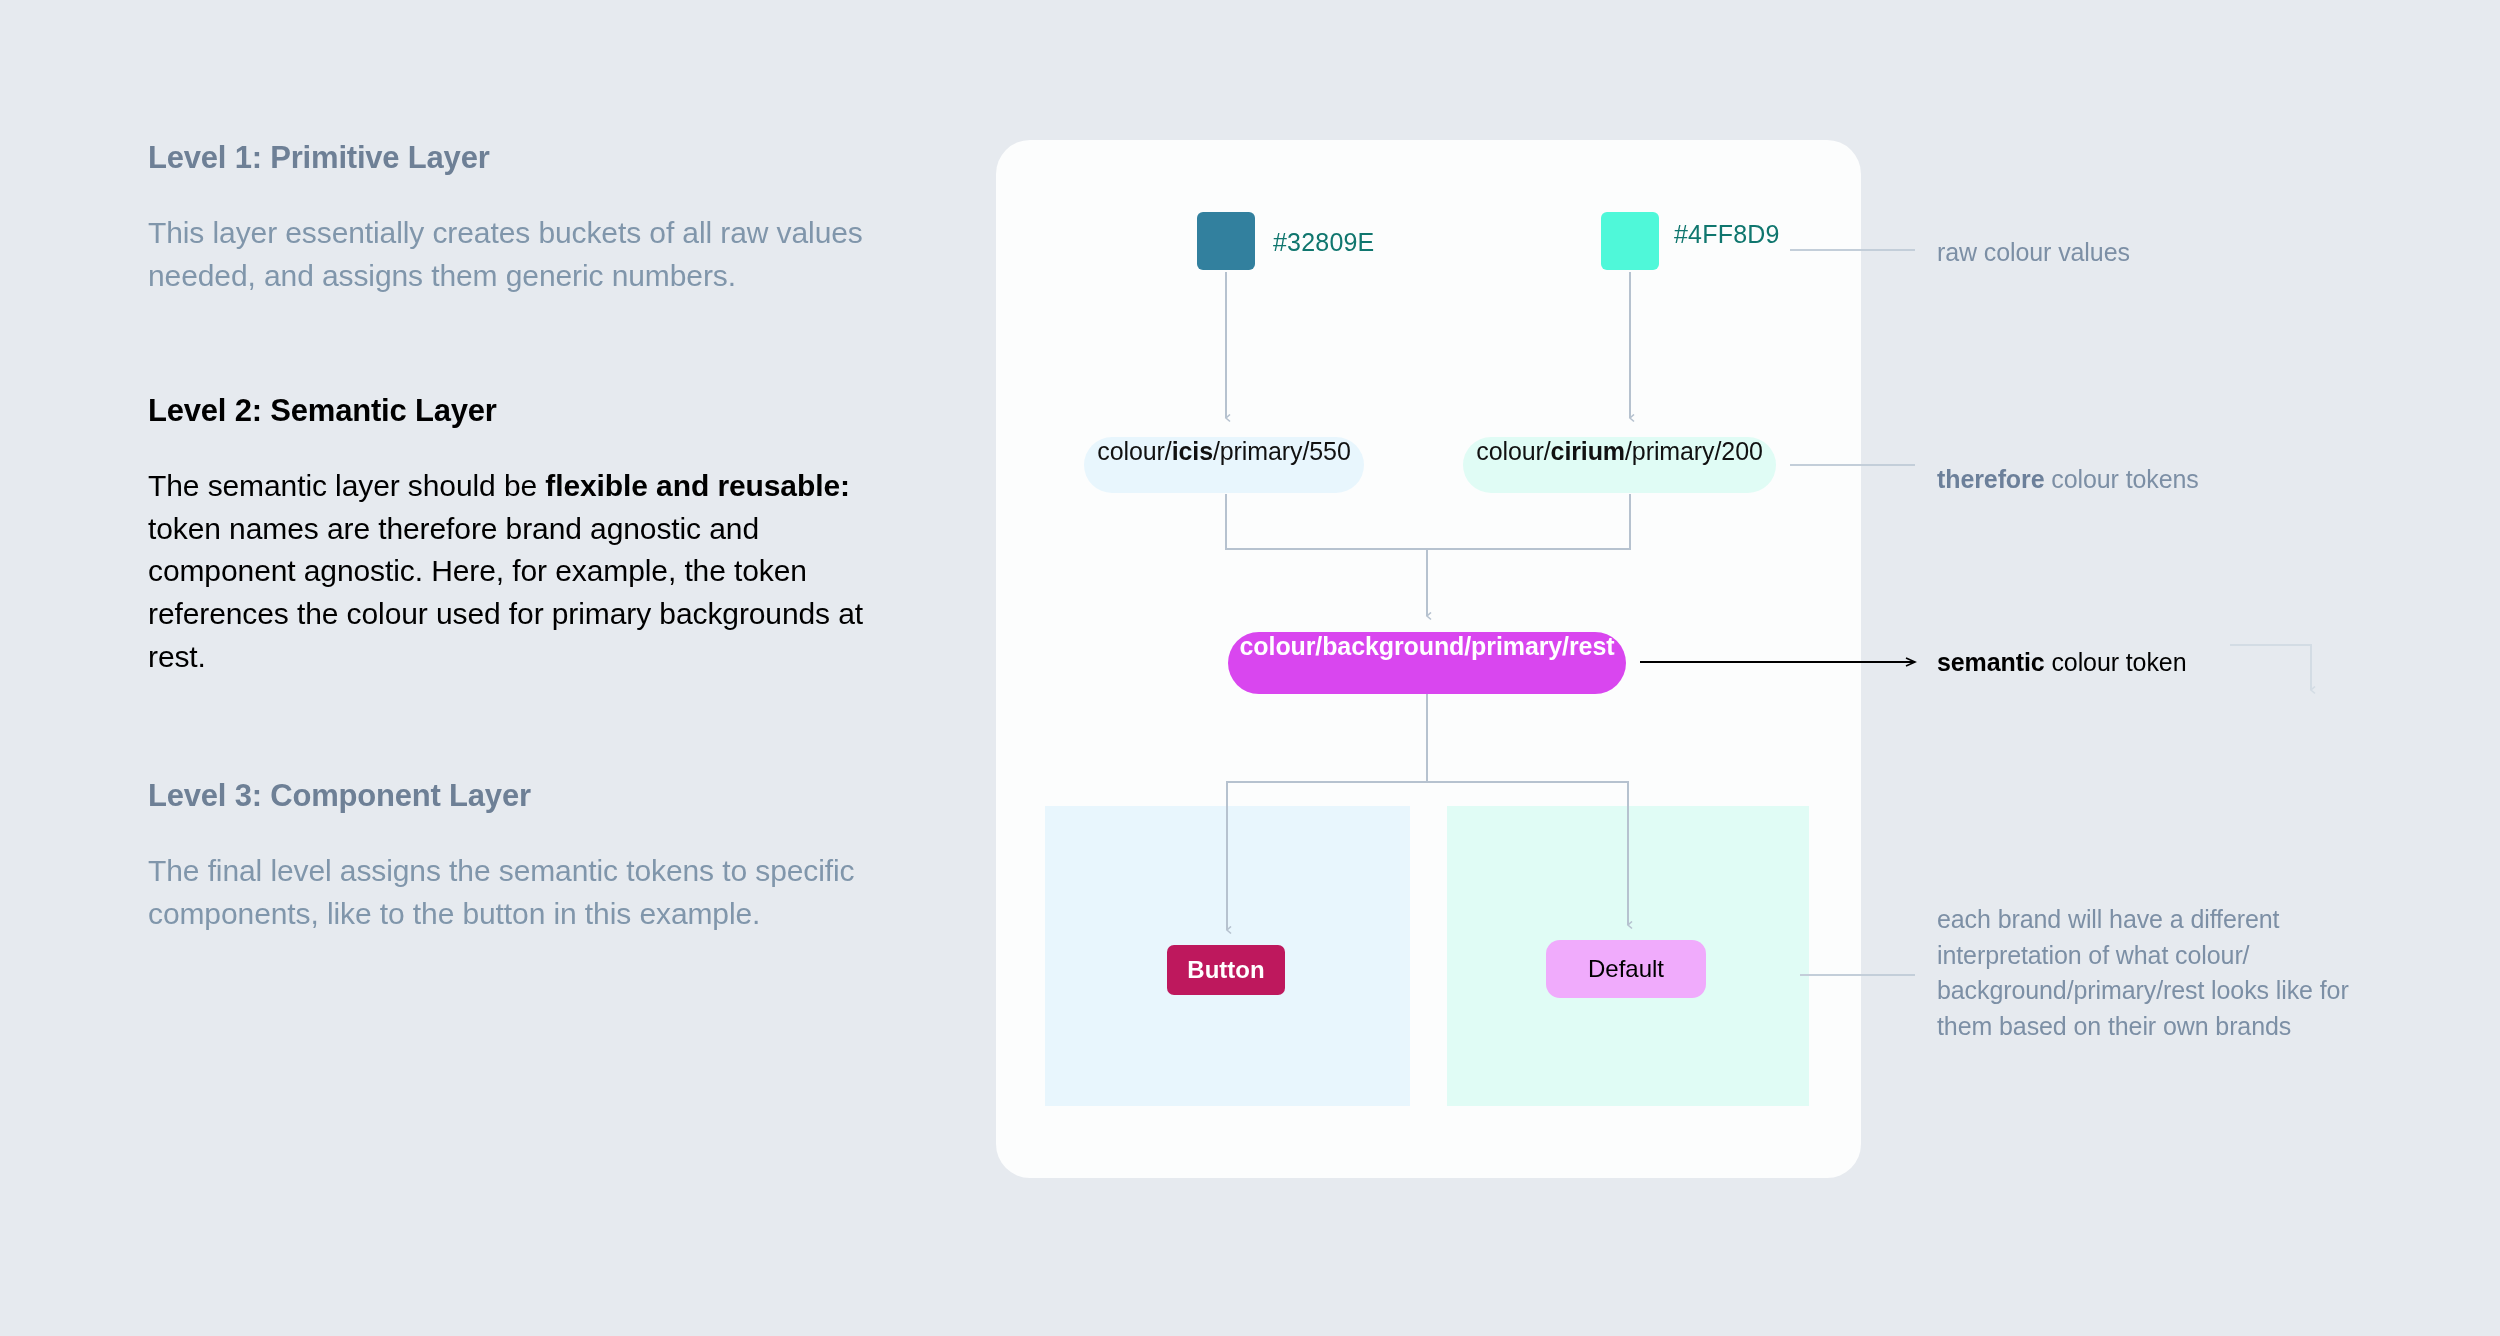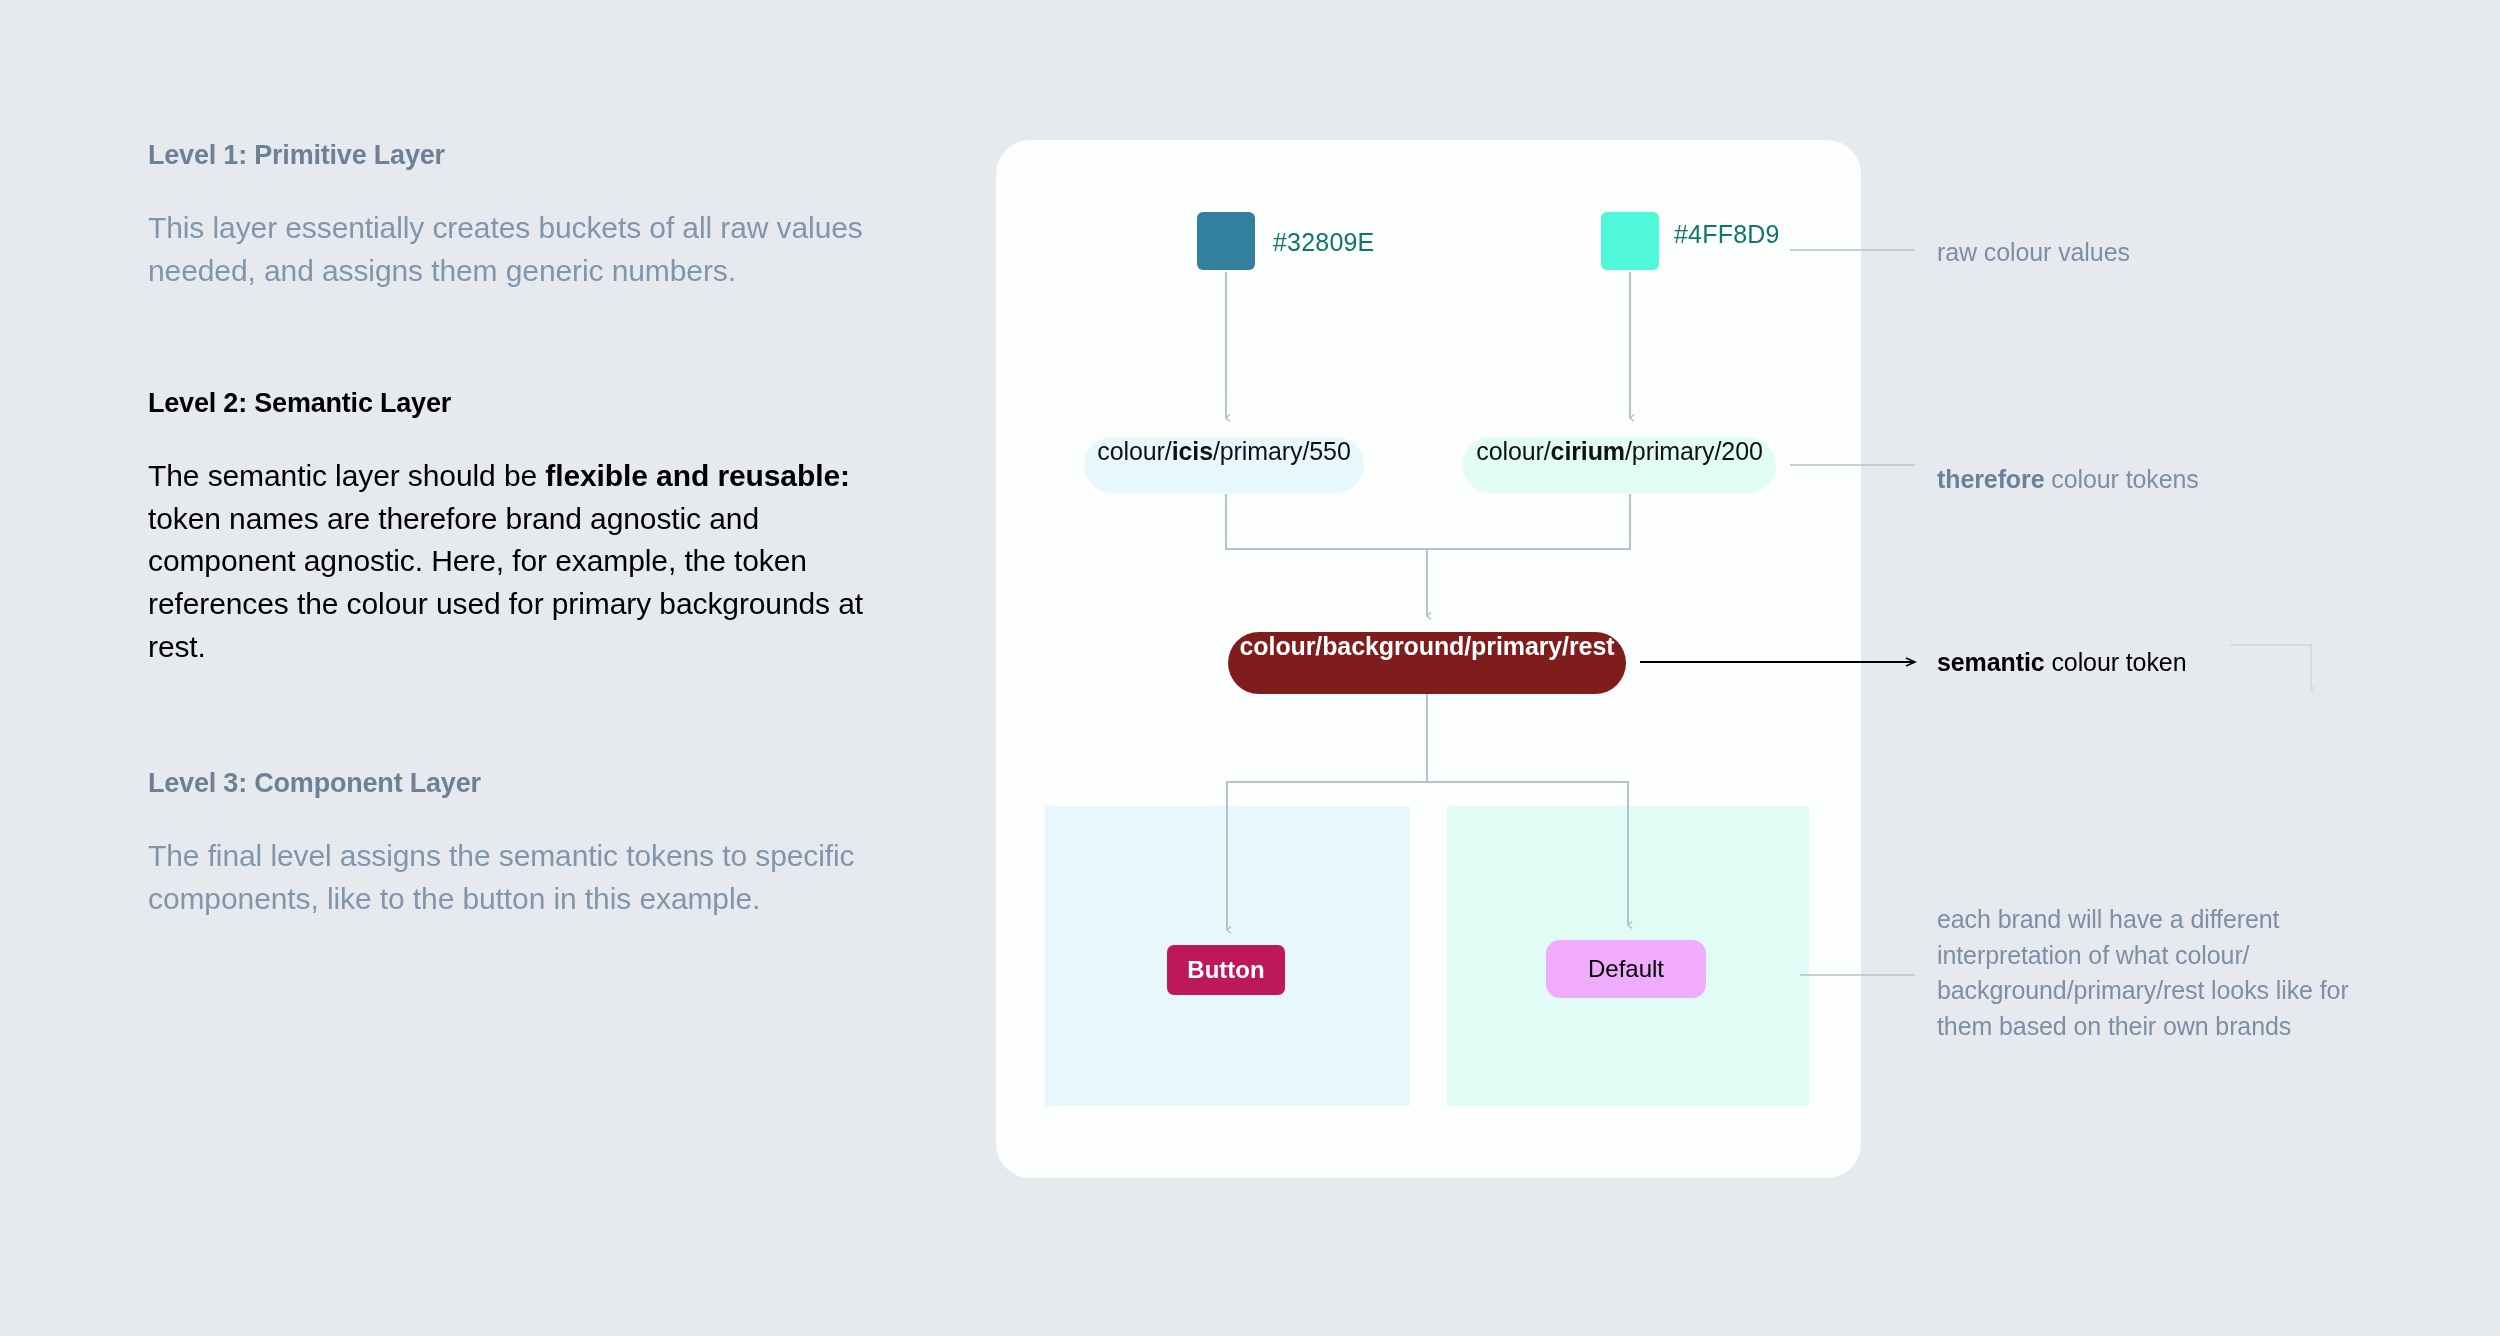--- a/index.html
+++ b/index.html
@@ -19,21 +19,21 @@
     position: absolute;
     left: 148px;
     top: 140px;
     width: 740px;
   }
 
   .level-block { margin-bottom: 56px; }
   .level-block:last-child { margin-bottom: 0; }
 
   .level-heading {
-    font-size: 27px;
+    font-size: 31px;
     font-weight: bold;
     letter-spacing: -0.2px;
     margin-bottom: 36px;
   }
   .level-body {
     font-size: 30px;
     line-height: 1.42;
     letter-spacing: -0.1px;
   }
 
@@ -101,21 +101,21 @@
   }
   #pill-cirium {
     left: 1463px; top: 437px;
     width: 313px; height: 56px;
     background: #E0FCF5;
   }
 
   #pill-semantic {
     left: 1228px; top: 632px;
     width: 398px; height: 62px;
-    background: #7f1d1d;
+    background: #d946ef;
     color: #FFFFFF;
     font-weight: bold;
     font-size: 25px;
     border-radius: 999px;
   }
 
   
   .brand-panel { position: absolute; }
   #panel-icis   { left: 1045px; top: 806px; width: 365px; height: 300px; background: #E8F6FD; }
   #panel-cirium { left: 1447px; top: 806px; width: 362px; height: 300px; background: #E0FCF5; }

